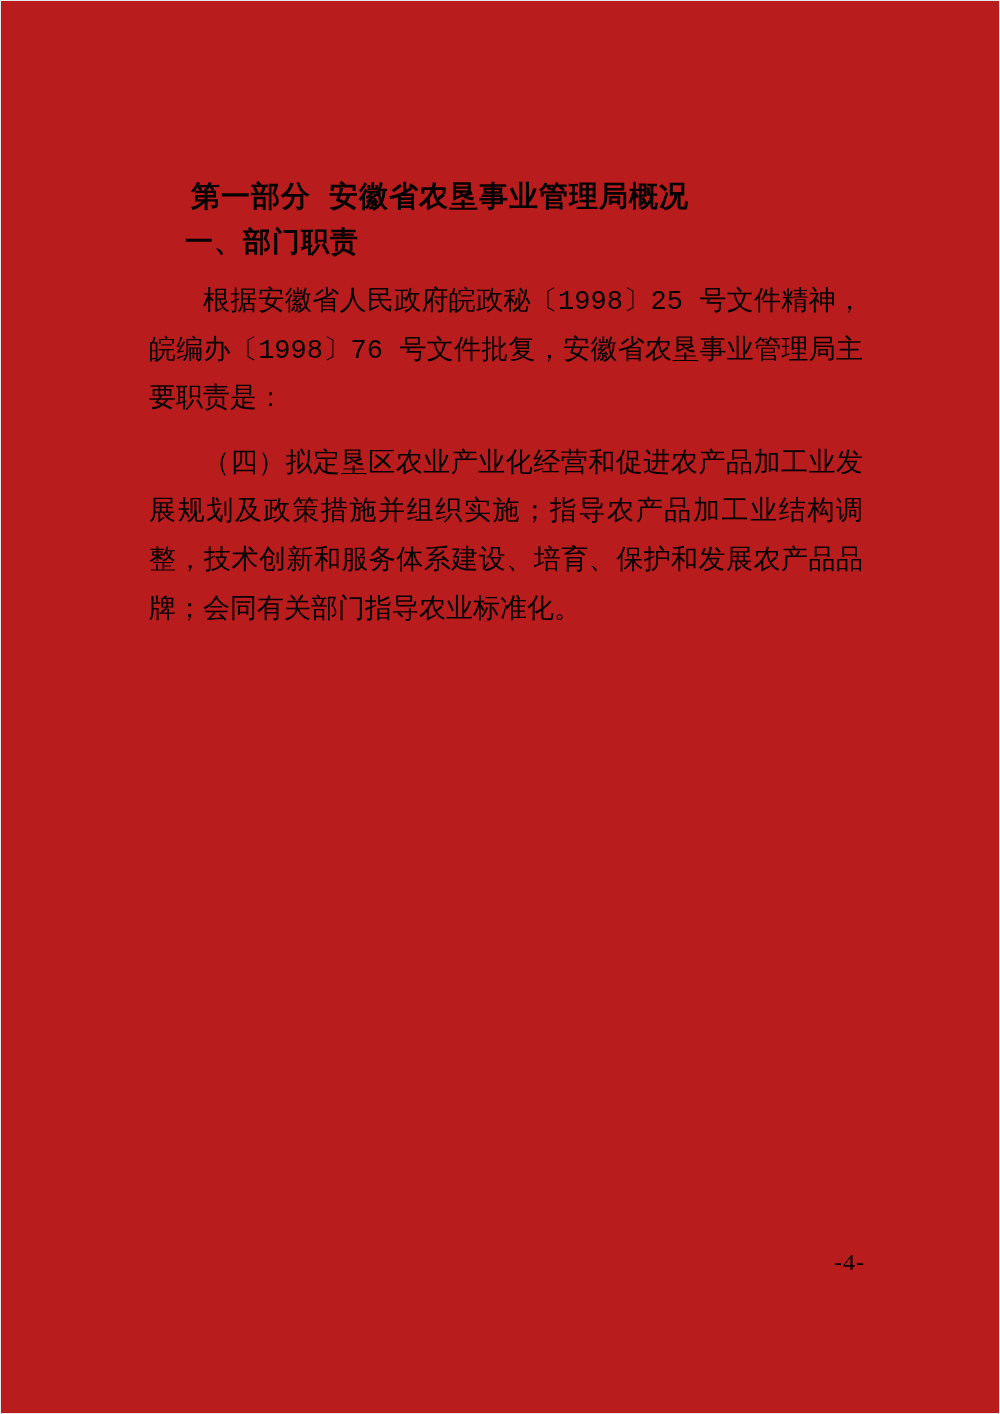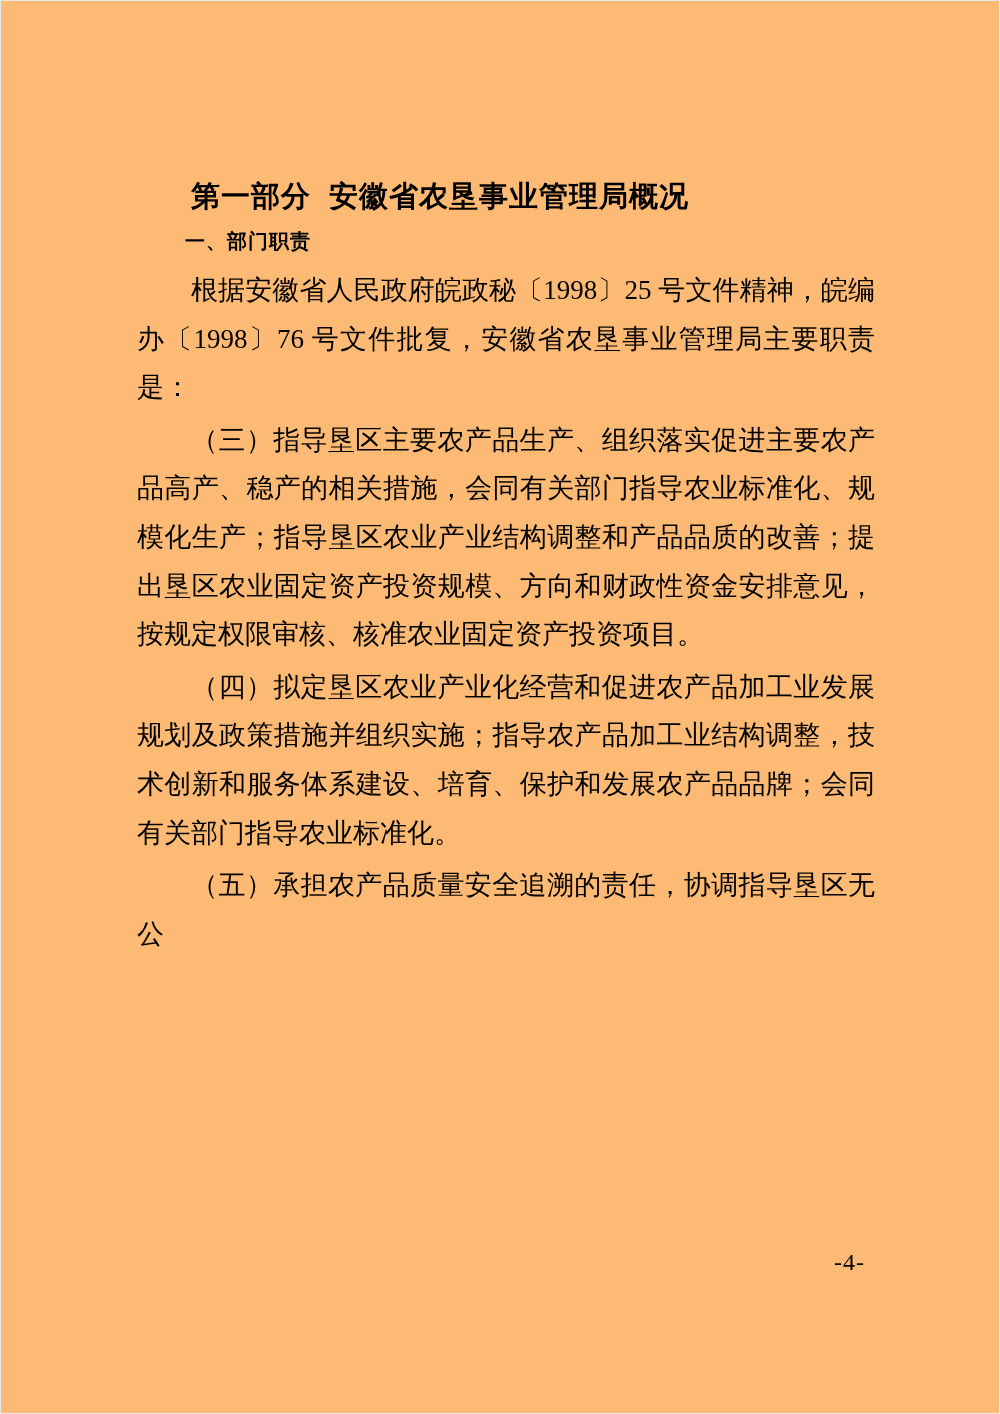--- a/index.html
+++ b/index.html
@@ -4,21 +4,21 @@
 <style>
   html, body {
     margin: 0;
     padding: 0;
     background: #ffffff;
   }
   .doc-page {
     position: relative;
     width: 1000px;
     height: 1414px;
-    background: #fdba74;
+    background: #b91c1c;
     color: #000000;
     overflow: hidden;
     box-sizing: border-box;
     border: 1px solid #e8e8e8;
   }
   .doc-title {
     position: absolute;
     left: 190px;
     top: 178px;
     font-family: "Liberation Sans", "DejaVu Sans", sans-serif;
@@ -28,41 +28,42 @@
     letter-spacing: 1px;
     white-space: pre;
     color: #000000;
   }
   .doc-section-heading {
     position: absolute;
     left: 184px;
     top: 224px;
     font-family: "Liberation Sans", "DejaVu Sans", sans-serif;
     font-weight: bold;
-    font-size: 20px;
+    font-size: 28px;
     line-height: 33px;
     letter-spacing: 1px;
     color: #000000;
   }
   .doc-body {
     position: absolute;
     left: 132px;
     top: 261px;
     width: 746px;
     font-family: "Liberation Serif", "DejaVu Serif", serif;
     font-size: 27px;
     line-height: 48.6px;
     text-align: justify;
     text-justify: inter-ideograph;
     color: #000000;
   }
   .doc-body p {
-    margin: 4px;
+    margin: 16px;
     padding: 0;
     text-indent: 2em;
+    font-family: Liberation Mono, monospace;
   }
   .doc-page-number {
     position: absolute;
     left: 833px;
     top: 1247px;
     font-family: "Liberation Serif", "DejaVu Serif", serif;
     font-size: 24px;
     line-height: 28px;
     letter-spacing: 1px;
     color: #000000;
@@ -72,20 +73,18 @@
 <body>
 
 <div class="doc-page">
 
   <div class="doc-title">第一部分  安徽省农垦事业管理局概况</div>
 
   <div class="doc-section-heading">一、部门职责</div>
 
   <div class="doc-body">
     <p>根据安徽省人民政府皖政秘〔1998〕25 号文件精神，皖编办〔1998〕76 号文件批复，安徽省农垦事业管理局主要职责是：</p>
-    <p>（三）指导垦区主要农产品生产、组织落实促进主要农产品高产、稳产的相关措施，会同有关部门指导农业标准化、规模化生产；指导垦区农业产业结构调整和产品品质的改善；提出垦区农业固定资产投资规模、方向和财政性资金安排意见，按规定权限审核、核准农业固定资产投资项目。</p>
     <p>（四）拟定垦区农业产业化经营和促进农产品加工业发展规划及政策措施并组织实施；指导农产品加工业结构调整，技术创新和服务体系建设、培育、保护和发展农产品品牌；会同有关部门指导农业标准化。</p>
-    <p>（五）承担农产品质量安全追溯的责任，协调指导垦区无公</p>
   </div>
 
   <div class="doc-page-number">-4-</div>
 
 </div>
 
 </body></html>

